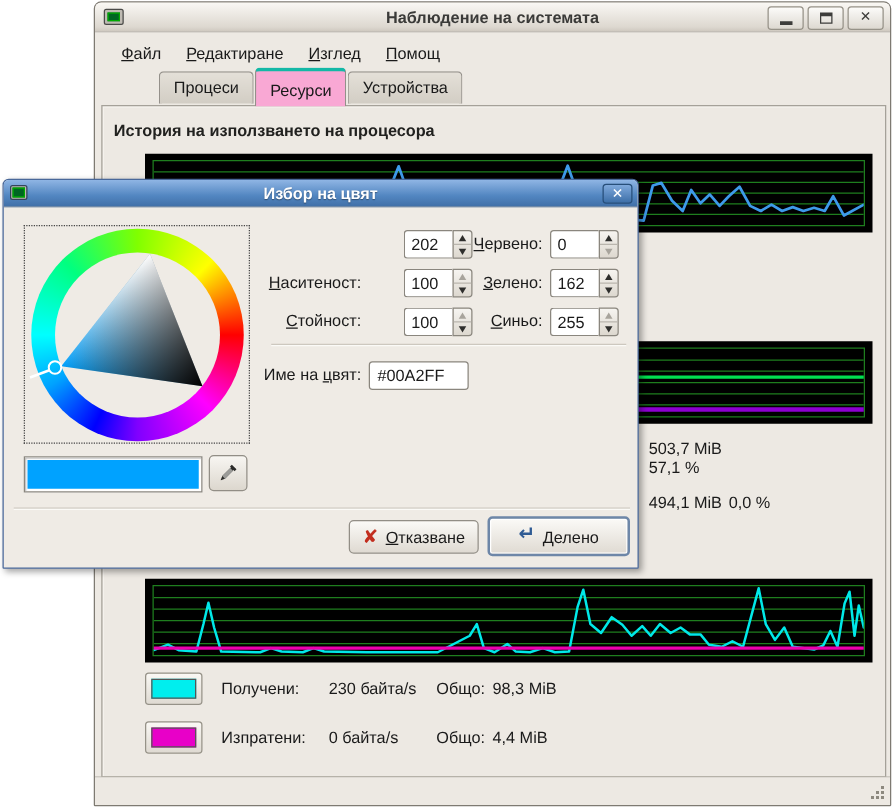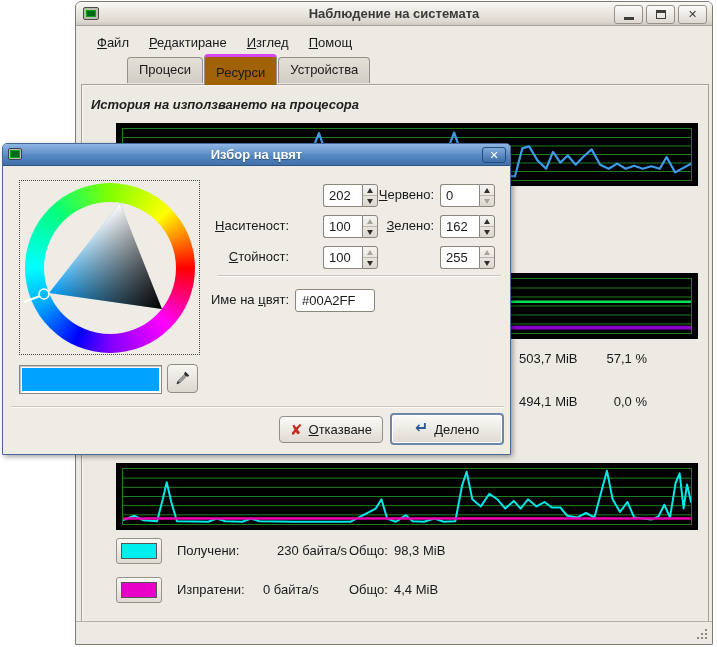--- a/index.html
+++ b/index.html
@@ -26,35 +26,35 @@
   .wbtn .bar { width:10px; height:3px; background:#3d3d3b; margin-top:8px; }
   .wbtn .box { width:10px; height:9px; border:1px solid #3d3d3b; border-top:3px solid #3d3d3b; }
 
   .menubar { position:absolute; left:2px; top:26px; height:25px; display:flex; align-items:flex-end; padding-left:10px; gap:2px; }
   .menu-item { padding:3px 9px; }
   .u { text-decoration:underline; }
 
   .tabs { position:absolute; left:7px; top:52px; height:31px; display:flex; align-items:center;margin-left:44px; }
   .tab { height:26px; padding:4px 11px 0; background:linear-gradient(#E4E0D8,#D2CDC4);
          border:1px solid #94908a; border-bottom:none; border-radius:4px 4px 0 0; margin-right:1px; }
-  .tab.active { height:31px; padding-top:8px; background:#a16207;
-         border-top:3px solid #d946ef; position:relative; z-index:2; }
+  .tab.active { height:31px; padding-top:8px; background:#f9a8d4;
+         border-top:3px solid #14b8a6; position:relative; z-index:2; }
 
   .notebook { position:absolute; left:5px; top:82px; width:628px; height:538px;
          border:1px solid #A5A199; background:#EDE9E3; box-shadow:inset 1px 1px 0 #F7F5F1; }
 
   .section-title { position:absolute; font-weight:bold; color:#21211f; }
 
   .chart { position:absolute; background:#000; }
   .plot { position:absolute; left:6px; top:5px; right:6px; bottom:5px; border:1px solid #1E7E1E; }
   .plot svg { position:absolute; left:0; top:0; width:100%; height:100%; display:block; }
 
   .memrow { position:absolute; display:flex; }
   .memrow .amt { width:64px; }
-  .memrow .pct { width:64px; text-align:right; }
+  .memrow .pct { width:64px; text-align:left; }
 
   .legendrow { position:absolute; height:28px; }
   .swatch-btn { position:absolute; left:40px; top:0; width:46px; height:26px;
          background:linear-gradient(#FAF8F4,#DFDAD2); border:1px solid #969288; border-radius:3px; }
   .swatch-btn .fill { position:absolute; left:4px; top:4px; right:4px; bottom:4px; border:1px solid #555; }
   .legendrow span { position:absolute; top:5px; white-space:nowrap; }
 
   .statusbar { position:absolute; left:0; right:0; bottom:0; height:23px; border-top:1px solid #B5B1A8;
          background:#EDE9E3; border-radius:0 0 1px 1px; }
   .grip { position:absolute; right:4px; bottom:4px; width:12px; height:12px;
@@ -156,21 +156,21 @@
     </div>
 
     <div class="tabs">
       <div class="tab">Процеси</div>
       <div class="tab active">Ресурси</div>
       <div class="tab">Устройства</div>
     </div>
 
     <div class="notebook"></div>
 
-    <div class="section-title" style="left:15px; top:95px;font-style:italic;">История на използването на процесора</div>
+    <div class="section-title" style="left:15px; top:95px;">История на използването на процесора</div>
 
     <div class="chart" style="left:40px; top:121px; width:582px; height:63px;">
       <div class="plot">
           <svg viewBox="0 0 100 100" preserveAspectRatio="none">
             <line x1="0" y1="16.67" x2="100" y2="16.67" stroke="#1E7E1E" stroke-width="1" vector-effect="non-scaling-stroke"></line>
             <line x1="0" y1="33.33" x2="100" y2="33.33" stroke="#1E7E1E" stroke-width="1" vector-effect="non-scaling-stroke"></line>
             <line x1="0" y1="50.00" x2="100" y2="50.00" stroke="#1E7E1E" stroke-width="1" vector-effect="non-scaling-stroke"></line>
             <line x1="0" y1="66.67" x2="100" y2="66.67" stroke="#1E7E1E" stroke-width="1" vector-effect="non-scaling-stroke"></line>
             <line x1="0" y1="83.33" x2="100" y2="83.33" stroke="#1E7E1E" stroke-width="1" vector-effect="non-scaling-stroke"></line>
             <polyline points="0.0,78.0 3.0,70.0 6.0,80.0 10.0,72.0 14.0,82.0 18.0,75.0 22.0,80.0 26.0,72.0 30.0,80.0 33.0,50.0 34.5,8.0 36.0,55.0 40.0,78.0 44.0,70.0 48.0,80.0 52.0,74.0 55.0,80.0 57.0,45.0 58.3,7.0 60.0,60.0 63.0,85.0 66.0,90.0 69.0,93.0 70.3,38.0 71.5,34.0 73.0,62.0 74.5,78.0 75.7,45.0 77.0,66.0 78.3,52.0 79.7,70.0 81.0,55.0 82.5,40.0 84.0,70.0 85.5,78.0 87.0,68.0 88.5,78.0 90.0,72.0 91.5,78.0 93.0,73.0 94.5,78.0 95.7,55.0 97.2,85.0 100.0,68.0" fill="none" stroke="#3E9AEA" stroke-width="2.2" vector-effect="non-scaling-stroke" stroke-linejoin="round" stroke-linecap="round"></polyline>
@@ -185,21 +185,21 @@
             <line x1="0" y1="33.33" x2="100" y2="33.33" stroke="#1E7E1E" stroke-width="1" vector-effect="non-scaling-stroke"></line>
             <line x1="0" y1="50.00" x2="100" y2="50.00" stroke="#1E7E1E" stroke-width="1" vector-effect="non-scaling-stroke"></line>
             <line x1="0" y1="66.67" x2="100" y2="66.67" stroke="#1E7E1E" stroke-width="1" vector-effect="non-scaling-stroke"></line>
             <line x1="0" y1="83.33" x2="100" y2="83.33" stroke="#1E7E1E" stroke-width="1" vector-effect="non-scaling-stroke"></line>
             <polyline points="0.0,42.0 100.0,42.0" fill="none" stroke="#00E050" stroke-width="2.6" vector-effect="non-scaling-stroke" stroke-linejoin="round" stroke-linecap="round"></polyline>
             <polyline points="0.0,90.0 100.0,90.0" fill="none" stroke="#8C00D0" stroke-width="3.6" vector-effect="non-scaling-stroke" stroke-linejoin="round" stroke-linecap="round"></polyline>
           </svg>
         </div>
     </div>
 
-    <div class="memrow" style="left:443px; top:349px;">
+    <div class="memrow" style="left:443px; top:349px;flex-direction:column;">
       <span class="amt">503,7 MiB</span>
       <span class="pct">57,1 %</span>
     </div>
     <div class="memrow" style="left:443px; top:392px;">
       <span class="amt">494,1 MiB</span>
       <span class="pct">0,0 %</span>
     </div>
 
     <div class="chart" style="left:40px; top:461px; width:582px; height:67px;">
       <div class="plot">
@@ -213,21 +213,21 @@
             <polyline points="0.0,90.0 100.0,90.0" fill="none" stroke="#EC00AE" stroke-width="2.6" vector-effect="non-scaling-stroke" stroke-linejoin="round" stroke-linecap="round"></polyline>
           </svg>
         </div>
     </div>
 
     <div class="legendrow" style="left:0; top:536px; width:628px;">
       <div class="swatch-btn">
         <div class="fill" style="background: rgb(0, 238, 238);"></div>
       </div>
       <span style="left:101px;">Получени:</span>
-      <span style="left:201px;">230 байта/s</span>
+      <span style="left:187px;">230 байта/s</span>
       <span style="left:273px;">Общо:</span>
       <span style="left:318px;">98,3 MiB</span>
     </div>
     <div class="legendrow" style="left:0; top:575px; width:628px;">
       <div class="swatch-btn">
         <div class="fill" style="background: rgb(232, 0, 200);"></div>
       </div>
       <span style="left:101px;">Изпратени:</span>
       <span style="left:187px;">0 байта/s</span>
       <span style="left:273px;">Общо:</span>
@@ -341,20 +341,21 @@
         <div class="val">100</div>
         <div class="arrows">
             <div class="ar dis">
               <span class="tri-up"></span>
             </div>
             <div class="ar">
               <span class="tri-dn"></span>
             </div>
           </div>
       </div>
+      <span class="flabel lbl-c2"><span></span><span class="u">С</span><span>иньо:</span></span>
       <div class="spin spin-c2">
         <div class="val">255</div>
         <div class="arrows">
             <div class="ar dis">
               <span class="tri-up"></span>
             </div>
             <div class="ar">
               <span class="tri-dn"></span>
             </div>
           </div>

